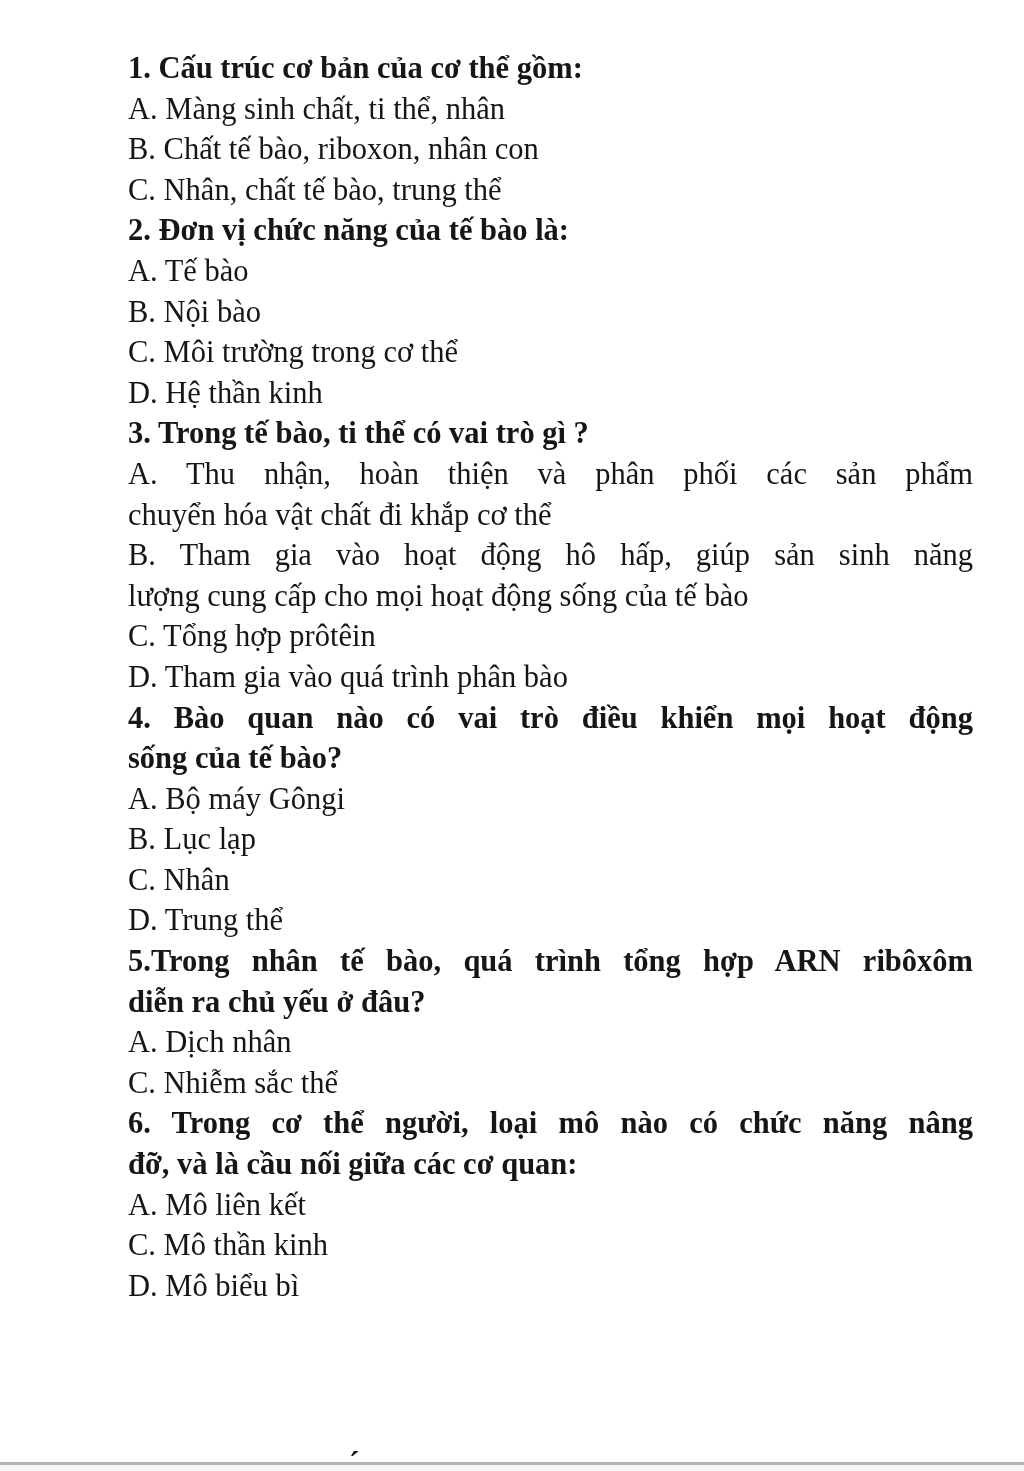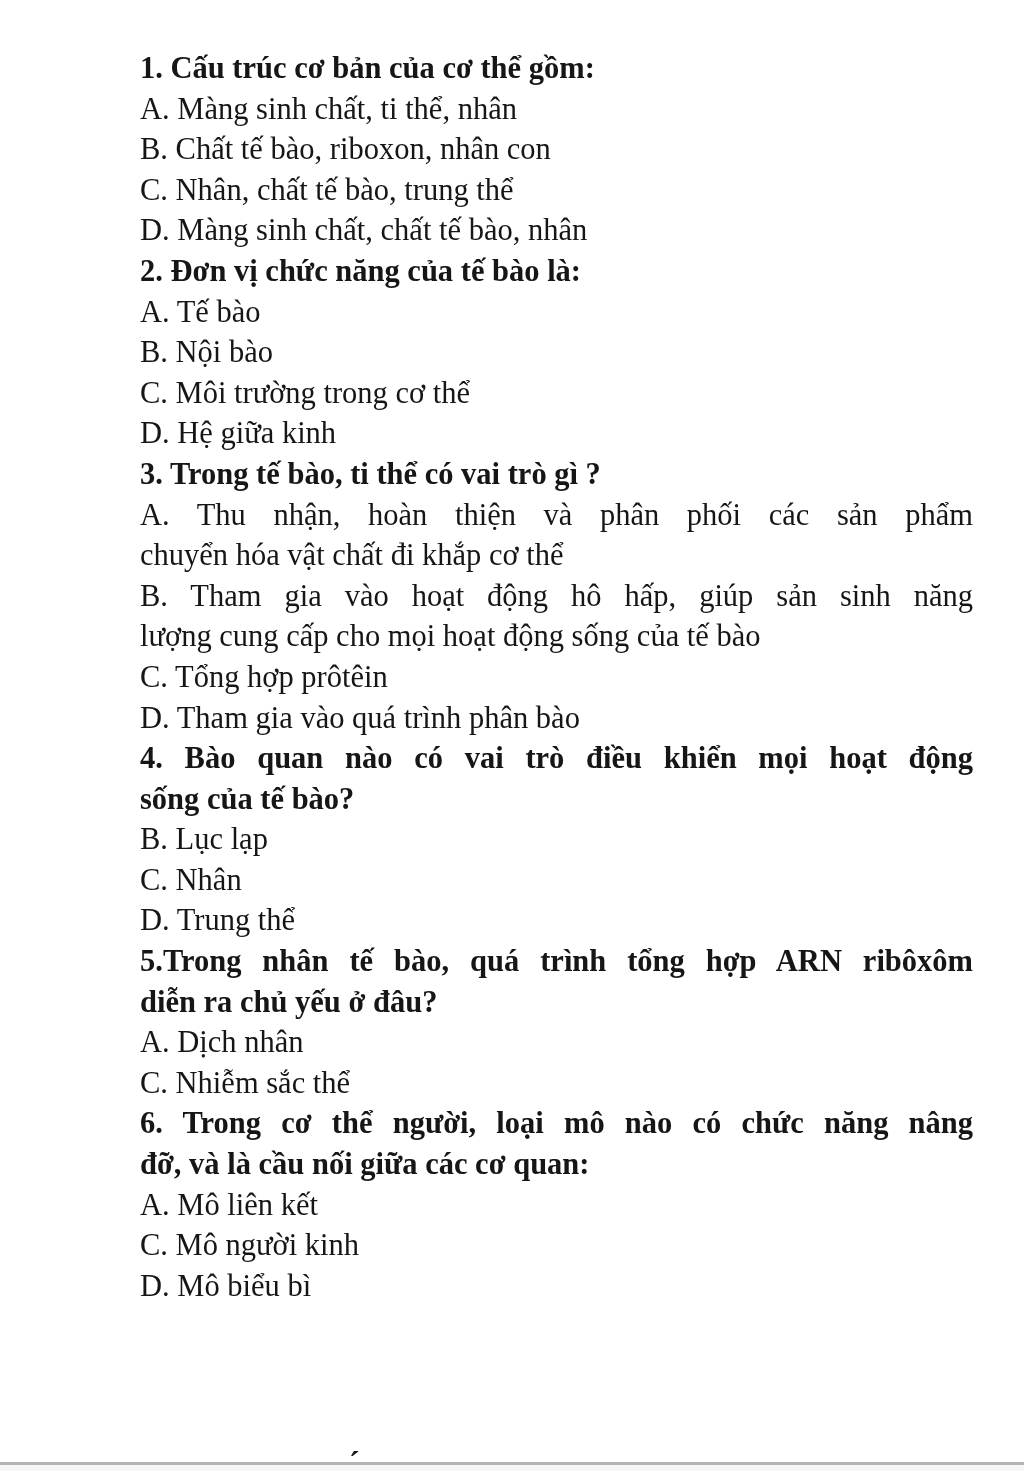--- a/index.html
+++ b/index.html
@@ -20,21 +20,20 @@
     left: 128px;
     top: 48px;
     width: 845px;
     filter: blur(0.3px);
   }
   .line {
     height: 40.6px;
     line-height: 40.6px;
     font-size: 30.5px;
     white-space: nowrap;
-    margin-left: 12px;
   }
   .line.h {
     font-weight: bold;
   }
   .line.j {
     white-space: normal;
     text-align: justify;
     text-align-last: justify;
   }
   .divider {
@@ -66,50 +65,50 @@
 </style>
 </head>
 <body>
 
 <div class="doc">
 
   <div class="line h">1. Cấu trúc cơ bản của cơ thể gồm:</div>
   <div class="line">A. Màng sinh chất, ti thể, nhân</div>
   <div class="line">B. Chất tế bào, riboxon, nhân con</div>
   <div class="line">C. Nhân, chất tế bào, trung thể</div>
-  <div class="line">D. Màng sinh chất, chất tế bào, nhân</div>
 
   <div class="line h">2. Đơn vị chức năng của tế bào là:</div>
   <div class="line">A. Tế bào</div>
   <div class="line">B. Nội bào</div>
   <div class="line">C. Môi trường trong cơ thể</div>
-  <div class="line">D. Hệ giữa kinh</div>
+  <div class="line">D. Hệ thần kinh</div>
 
   <div class="line h">3. Trong tế bào, ti thể có vai trò gì ?</div>
   <div class="line j">A. Thu nhận, hoàn thiện và phân phối các sản phẩm</div>
   <div class="line">chuyển hóa vật chất đi khắp cơ thể</div>
   <div class="line j">B. Tham gia vào hoạt động hô hấp, giúp sản sinh năng</div>
   <div class="line">lượng cung cấp cho mọi hoạt động sống của tế bào</div>
   <div class="line">C. Tổng hợp prôtêin</div>
   <div class="line">D. Tham gia vào quá trình phân bào</div>
 
   <div class="line h j">4. Bào quan nào có vai trò điều khiển mọi hoạt động</div>
   <div class="line h">sống của tế bào?</div>
+  <div class="line">A. Bộ máy Gôngi</div>
   <div class="line">B. Lục lạp</div>
   <div class="line">C. Nhân</div>
   <div class="line">D. Trung thể</div>
 
   <div class="line h j">5.Trong nhân tế bào, quá trình tổng hợp ARN ribôxôm</div>
   <div class="line h">diễn ra chủ yếu ở đâu?</div>
   <div class="line">A. Dịch nhân</div>
   <div class="line">C. Nhiễm sắc thể</div>
 
   <div class="line h j">6. Trong cơ thể người, loại mô nào có chức năng nâng</div>
   <div class="line h">đỡ, và là cầu nối giữa các cơ quan:</div>
   <div class="line">A. Mô liên kết</div>
-  <div class="line">C. Mô người kinh</div>
+  <div class="line">C. Mô thần kinh</div>
   <div class="line">D. Mô biểu bì</div>
 
 </div>
 
 <div class="cutoff-mark">´</div>
 <div class="divider"></div>
 <div class="below-divider"></div>
 
 </body></html>

